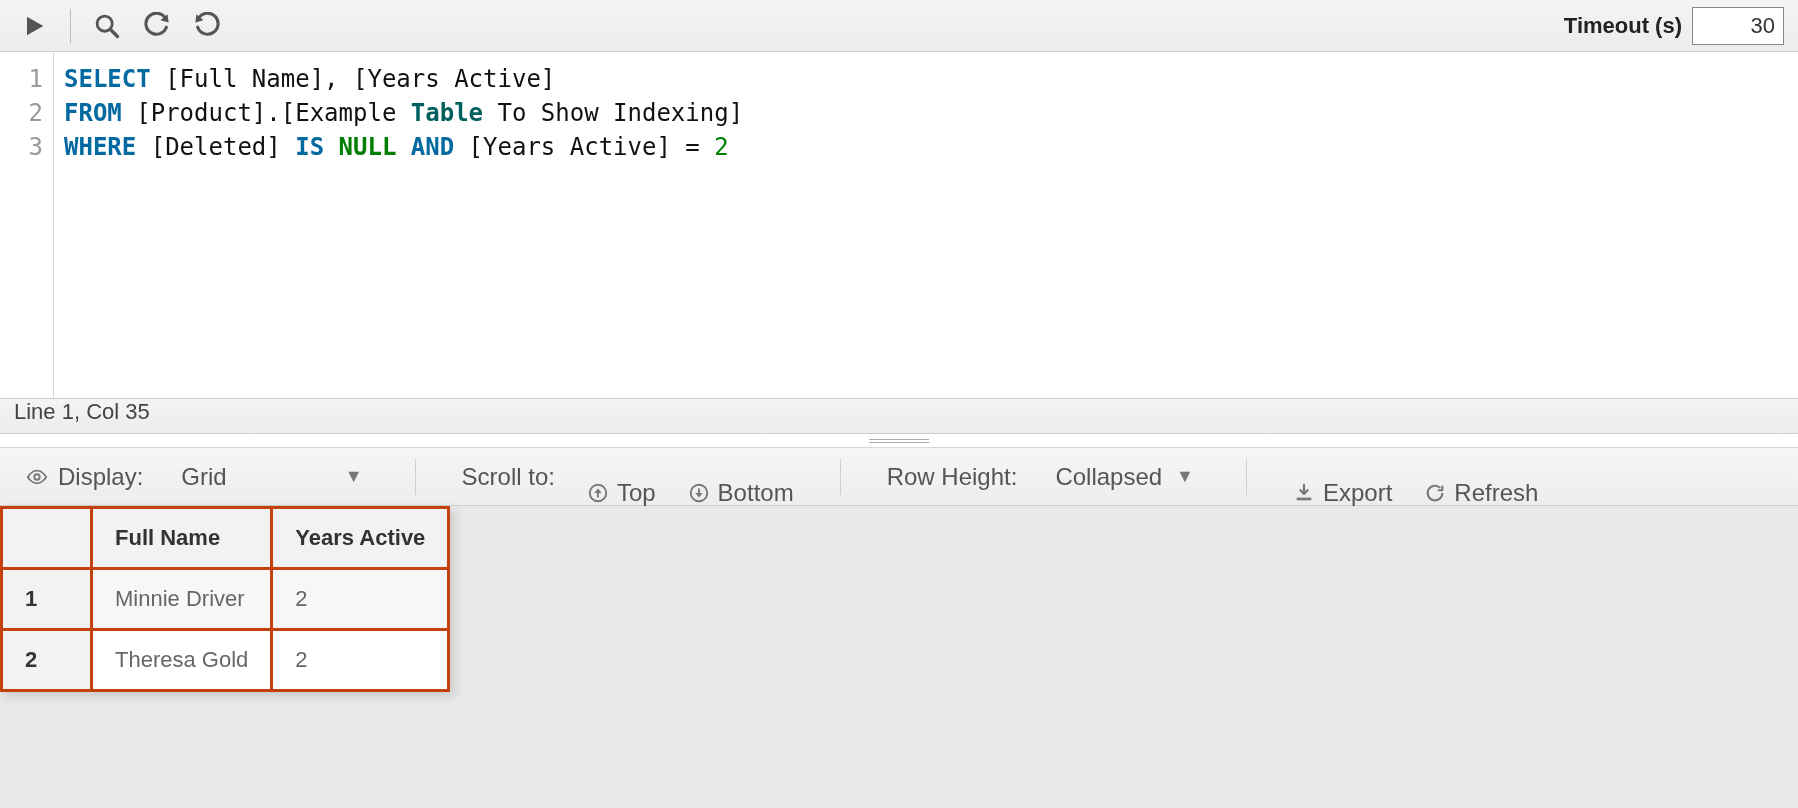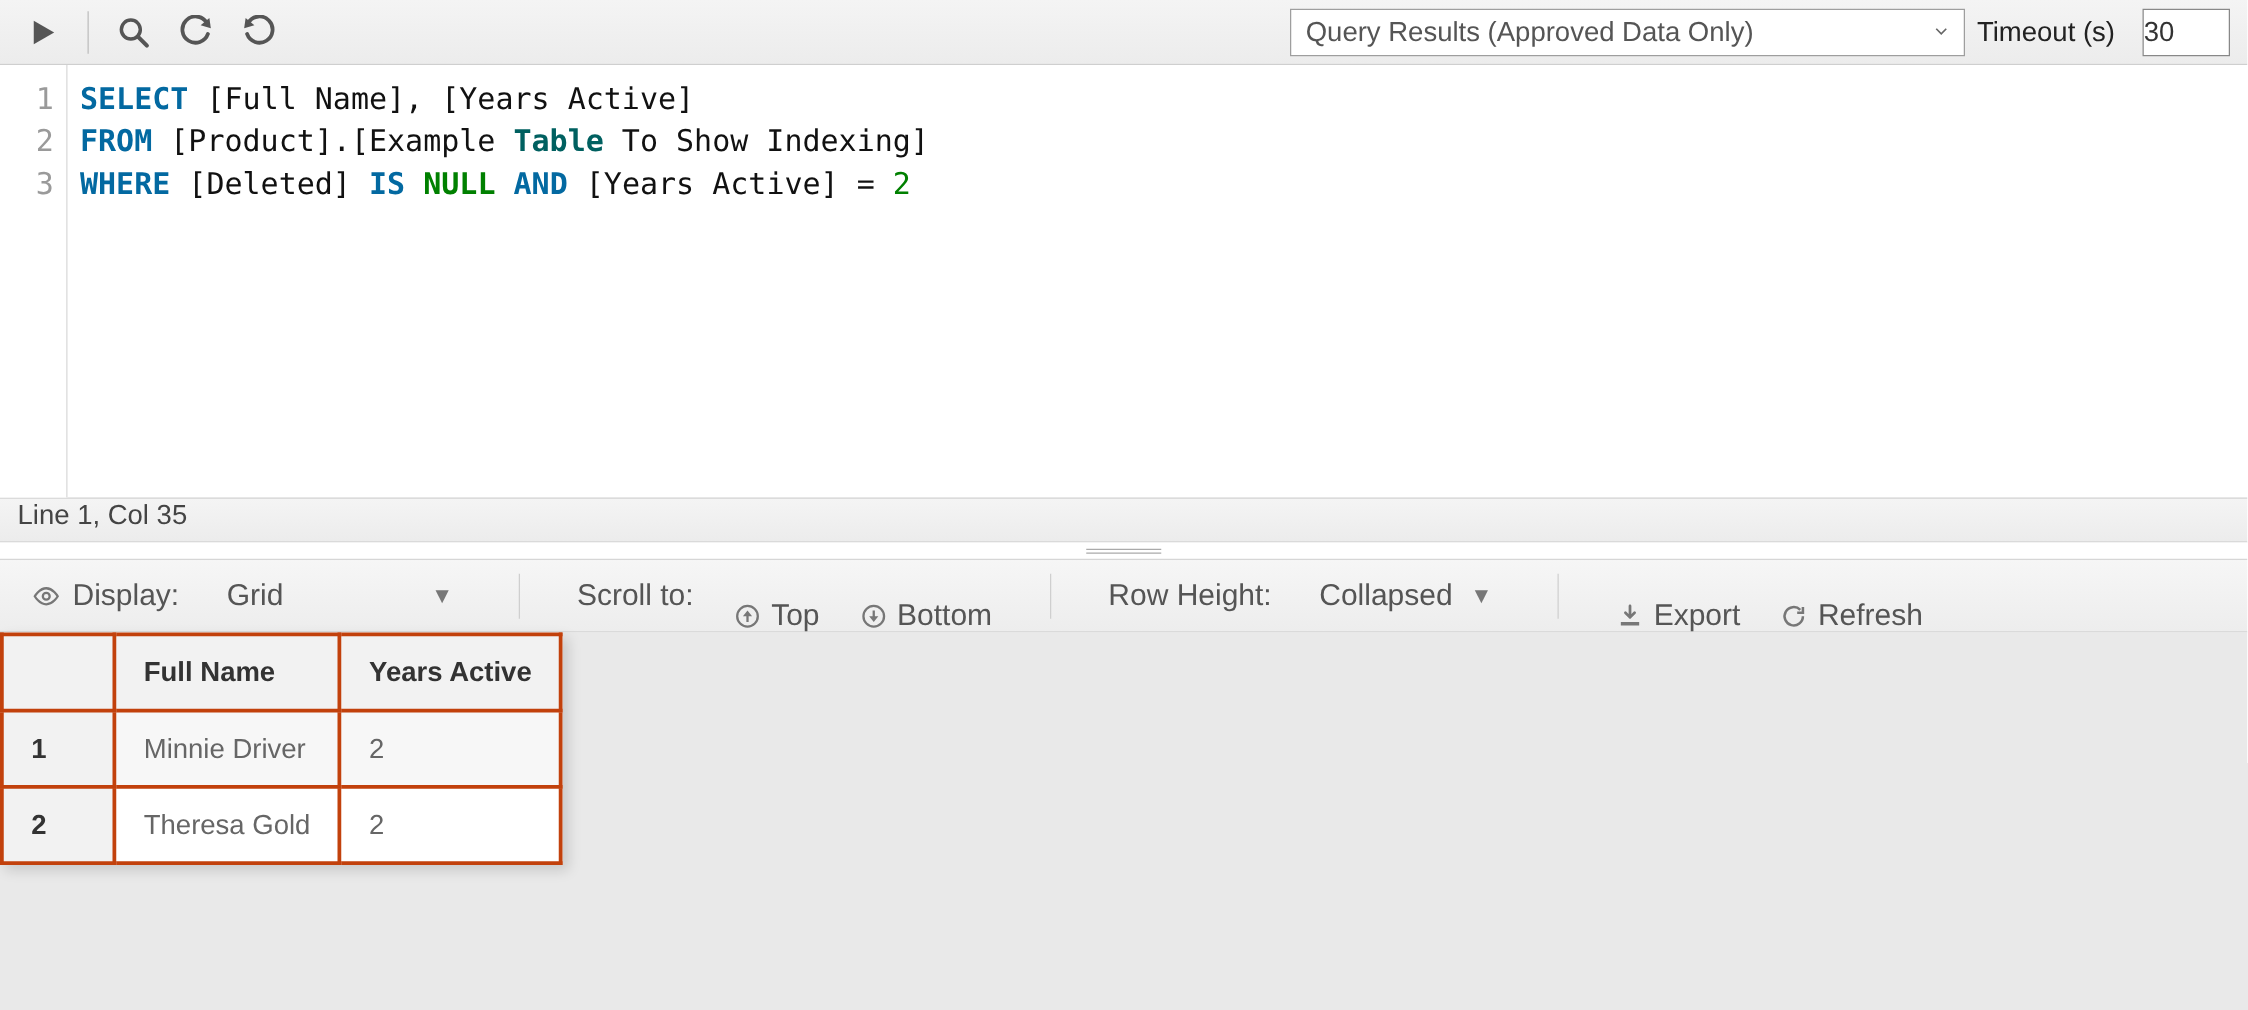--- a/index.html
+++ b/index.html
@@ -27,25 +27,25 @@
     position: relative;
     width: 540px; height: 38px;
     border: 1px solid #9e9e9e;
     background: #fff;
     display: flex; align-items: center;
     padding: 0 34px 0 12px;
     font-size: 22px; color: #555;
     cursor: pointer;
   }
   .select-wrap .chev { position: absolute; right: 10px; top: 50%; transform: translateY(-50%); color: #666; }
-  .timeout-lbl { font-size: 22px; font-weight: 400; color: #222; }
+  .timeout-lbl { font-size: 22px; font-weight: 700; color: #222; }
   .timeout-input {
-    width: 70px; height: 38px; margin-left: 12px;
+    width: 92px; height: 38px; 
     border: 1px solid #888; background: #fff;
-    font-size: 22px; padding-right: 8px; color: #333;
+    font-size: 22px; text-align: right; padding-right: 8px; color: #333;
   }
 
   
   .editor {
     display: flex;
     height: 346px;
     background: #fff;
     font-family: "Menlo", "Consolas", monospace;
     font-size: 24px;
     line-height: 34px;
@@ -154,28 +154,20 @@
         <path fill="#555" d="M21 2l1 7-7-2z"></path>
       </svg>
   </div>
   <div class="tb-btn">
     <svg viewBox="0 0 24 24">
         <path fill="none" stroke="#555" stroke-width="2.6" stroke-linecap="round" d="M5 5 A9 9 0 1 1 4 13"></path>
         <path fill="#555" d="M3 2l-1 7 7-2z"></path>
       </svg>
   </div>
   <div class="tb-spacer"></div>
-  <div class="select-wrap">
-    <span>Query Results (Approved Data Only)</span>
-    <span class="chev">
-      <svg width="16" height="16" viewBox="0 0 24 24">
-          <path fill="none" stroke="#666" stroke-width="2" d="M6 9l6 6 6-6"></path>
-        </svg>
-    </span>
-  </div>
   <span class="timeout-lbl">Timeout (s)</span>
   <input class="timeout-input" value="30" style="">
 </div>
 
 <div class="editor">
   <div class="gutter">
     <div>1</div>
     <div>2</div>
     <div>3</div>
   </div>

